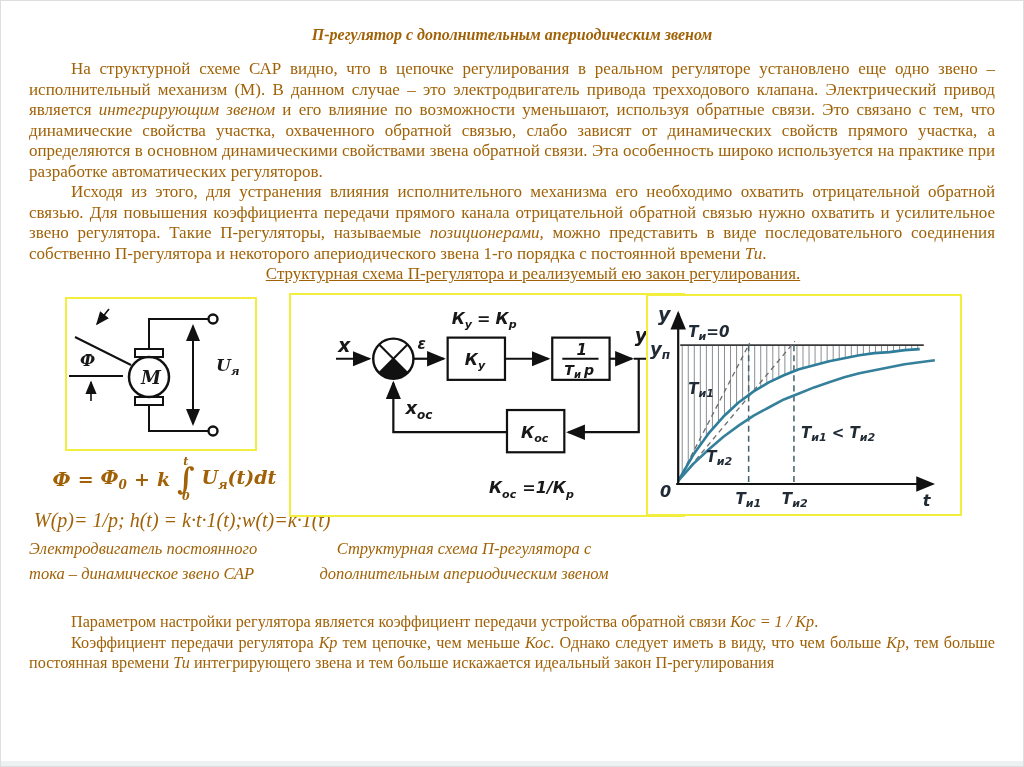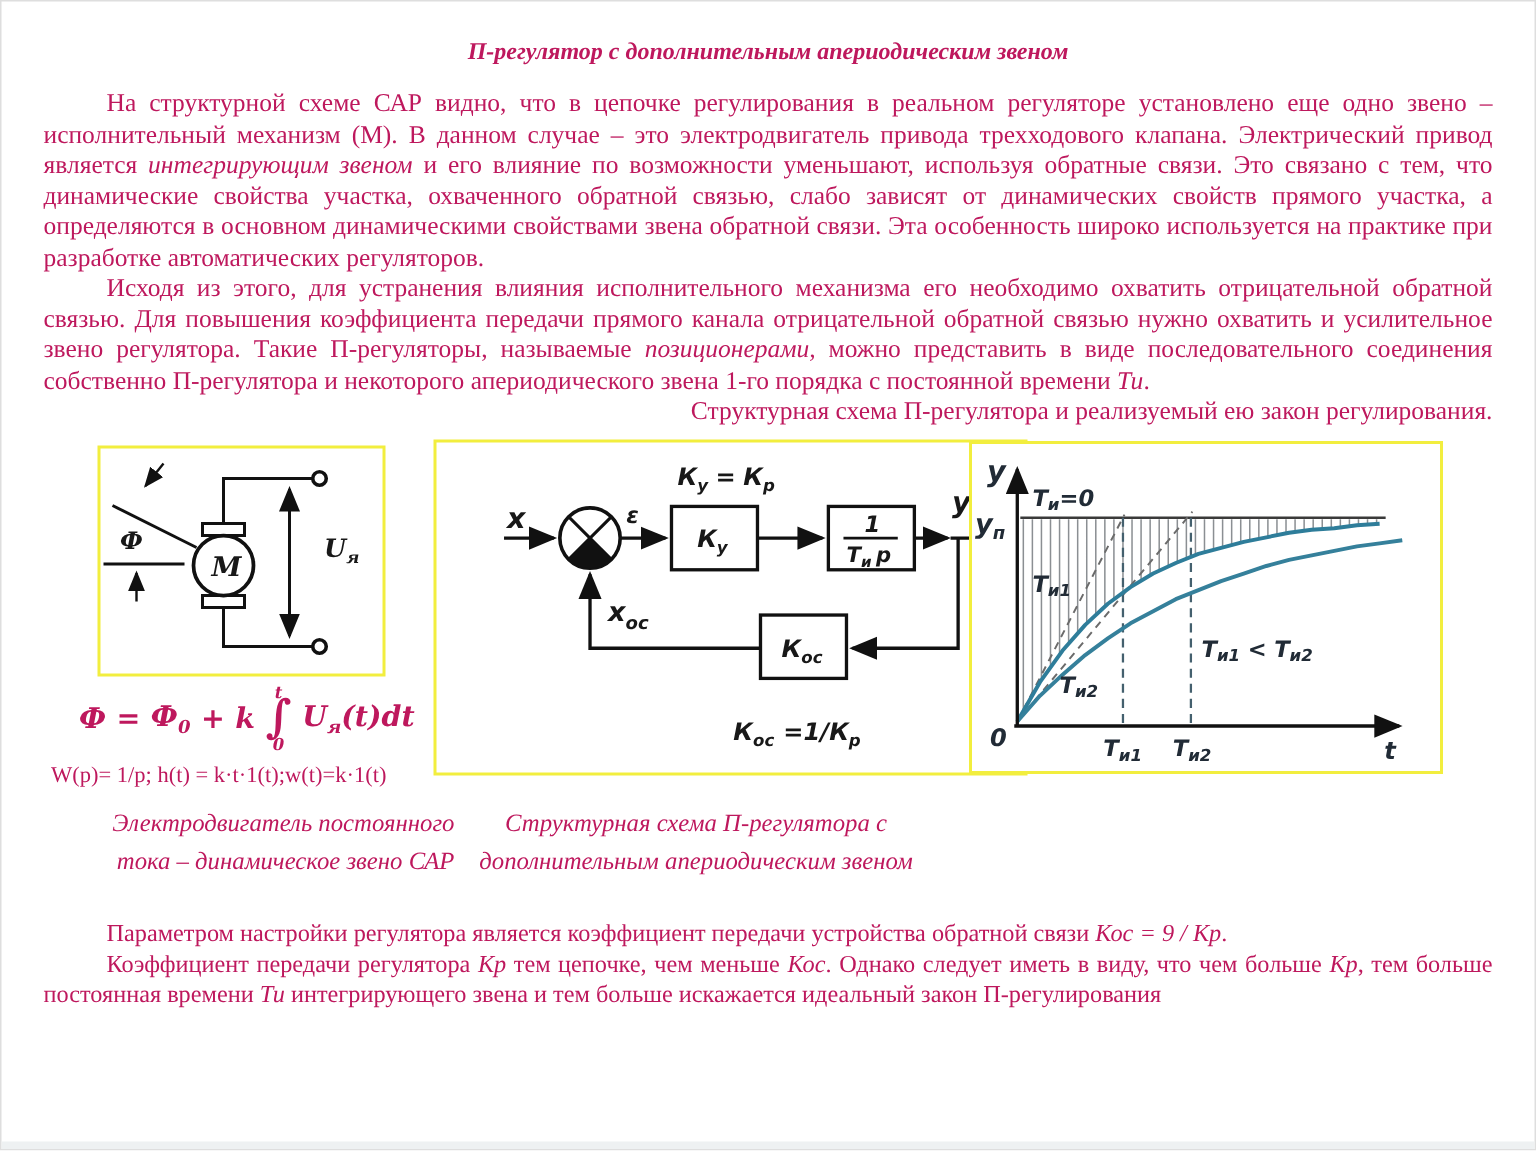--- a/index.html
+++ b/index.html
@@ -1,46 +1,46 @@
 <!DOCTYPE html>
 <html><head>
 <meta charset="utf-8">
 <style>
   html,body{margin:0;padding:0;background:#fff;}
   .page{position:relative;width:1022px;height:765px;background:#ffffff;
         border:1px solid #dedede;overflow:hidden;
-        font-family:"Liberation Serif",serif;color:#be185d;}
+        font-family:"Liberation Serif",serif;color:#a16207;}
   .slide-title{position:absolute;top:25px;left:0;right:0;text-align:center;
         font-size:16px;font-weight:bold;font-style:italic;}
   .body-text{position:absolute;top:58px;left:28px;width:966px;
         font-size:17px;line-height:20.5px;text-align:justify;}
   .body-text p{margin:0;text-indent:42px;}
-  .body-text p.no-justify{text-align:right;}
+  .body-text p.no-justify{text-align:center;text-decoration:underline;}
   .bottom-text{position:absolute;top:611px;left:28px;width:966px;
         font-size:16.2px;line-height:20.6px;text-align:justify;}
   .bottom-text p{margin:0;text-indent:42px;}
   .bottom-text p.see{text-indent:20px;text-align:left;}
   .figbox{position:absolute;background:#fff;border:2px solid #f2ee3e;z-index:2;}
   .fig1{left:64px;top:296px;width:188px;height:150px;}
   .fig2{left:288px;top:292px;width:350px;height:220px;padding-left:42px;}
   .fig3{left:645px;top:293px;width:312px;height:218px;}
   .figbox svg{display:block;width:100%;height:100%;}
   svg text{font-family:"DejaVu Sans",sans-serif;font-weight:bold;font-style:italic;fill:#181818;}
   .fig1 text{font-family:"DejaVu Serif",serif;}
   .fig3 text{fill:#212b36;}
   .formula{position:absolute;left:46px;top:449px;width:235px;height:58px;z-index:1;
         display:flex;align-items:center;justify-content:center;gap:7px;
         font-size:19px;font-weight:bold;font-style:italic;font-family:"DejaVu Serif",serif;}
   .formula sub{font-size:12px;}
   .int{display:inline-flex;flex-direction:column;align-items:center;line-height:0.85;}
   .int .lim{font-size:11px;font-weight:bold;font-style:italic;}
   .int .sign{font-size:30px;font-weight:bold;}
-  .wp-line{position:absolute;left:33px;top:508px;font-size:15px;white-space:nowrap;}
+  .wp-line{position:absolute;left:33px;top:508px;font-style:italic;font-size:20px;white-space:nowrap;}
   .caption{position:absolute;top:535px;font-style:italic;font-size:16.5px;line-height:25px;}
-  .cap1{left:28px;width:274px;text-align:right;}
+  .cap1{left:28px;width:274px;text-align:left;}
   .cap2{left:290px;width:346px;text-align:center;}
   .cap3{left:656px;width:330px;text-align:left;}
   .bottom-bar{position:absolute;left:0;right:0;bottom:0;height:5px;background:#eef1f2;}
 </style>
 </head>
 <body>
 
 <div class="page">
 
   <div class="slide-title">П-регулятор с дополнительным апериодическим звеном</div>
@@ -166,18 +166,18 @@
   <div class="caption cap1">
     <div>Электродвигатель постоянного</div>
     <div>тока – динамическое звено САР</div>
   </div>
   <div class="caption cap2">
     <div>Структурная схема П-регулятора с</div>
     <div>дополнительным апериодическим звеном</div>
   </div>
 
   <div class="bottom-text">
-    <p><span>Параметром настройки регулятора является коэффициент передачи устройства обратной связи </span><i>Кос = 9 / Кр</i><span>.</span></p>
+    <p><span>Параметром настройки регулятора является коэффициент передачи устройства обратной связи </span><i>Кос = 1 / Кр</i><span>.</span></p>
     <p><span>Коэффициент передачи регулятора </span><i>Кр</i><span> тем цепочке, чем меньше </span><i>Кос</i><span>. Однако следует иметь в виду, что чем больше </span><i>Кр</i><span>, тем больше постоянная времени </span><i>Ти</i><span> интегрирующего звена и тем больше искажается идеальный закон П-регулирования</span></p>
   </div>
 
   <div class="bottom-bar"></div>
 </div>
 
 </body></html>

